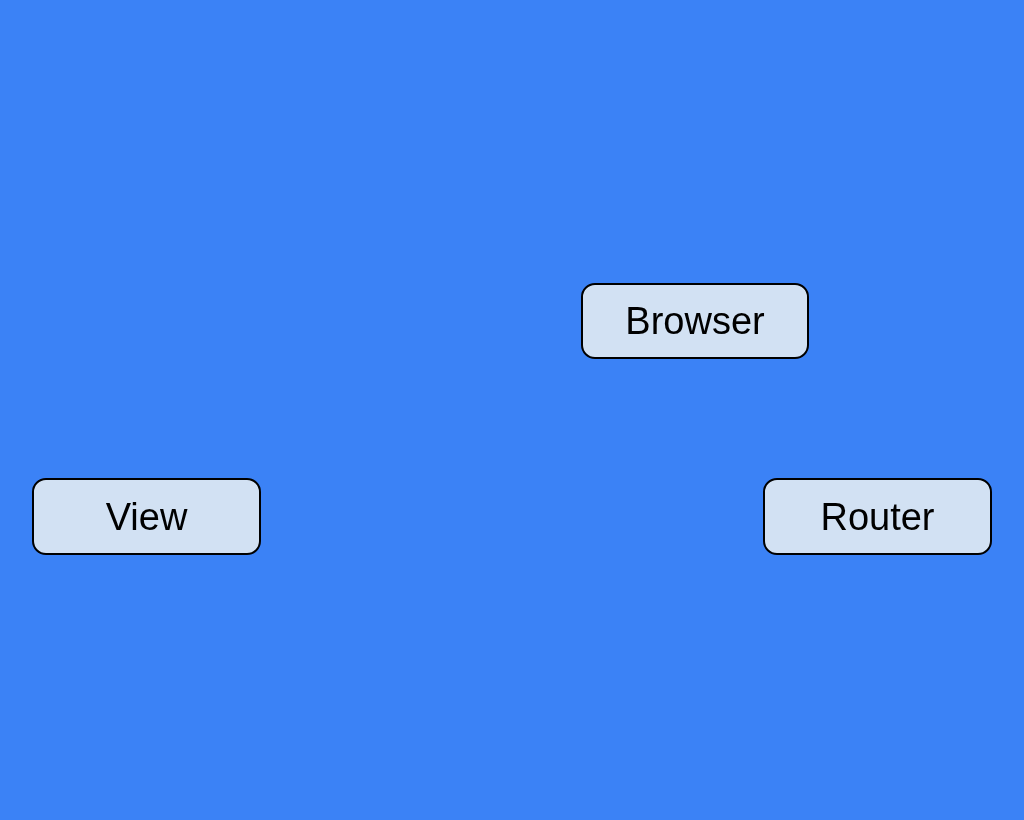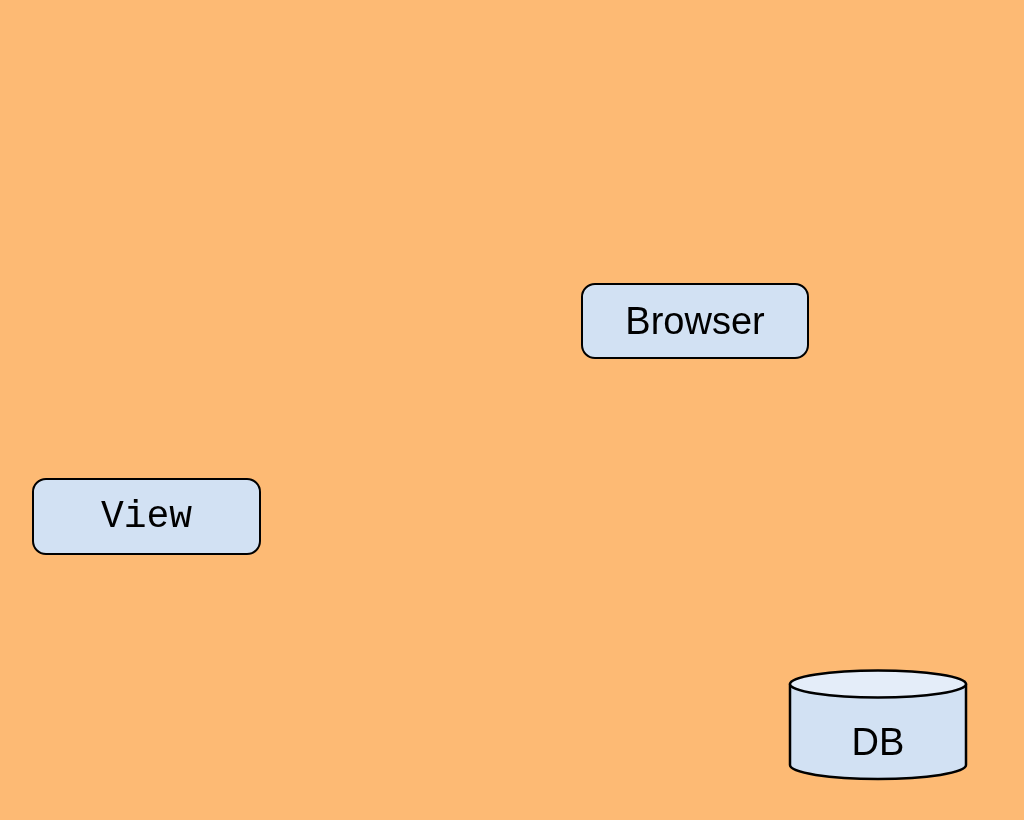--- a/index.html
+++ b/index.html
@@ -54,34 +54,30 @@
     align-items: center;
     justify-content: center;
     font-size: 38px;
     line-height: 1;
     white-space: nowrap;
   }
 </style>
 </head>
 <body>
 
-<div id="diagram-canvas" style="background: #fdba74;">
+<div id="diagram-canvas" style="background: #3b82f6;">
 
   <div class="node" style="left: 581px; top: 283px; width: 228px; height: 76px; color: rgb(0, 0, 0); background: rgb(210, 225, 243); border-color: rgb(0, 0, 0);">
     <span class="node-label">Browser</span>
   </div>
 
-  <div class="node" style="left: 32px; top: 478px; width: 229px; height: 77px; color: rgb(0, 0, 0); background: rgb(210, 225, 243); border-color: rgb(0, 0, 0); font-family: Liberation Mono, monospace;">
+  <div class="node" style="left: 32px; top: 478px; width: 229px; height: 77px; color: rgb(0, 0, 0); background: rgb(210, 225, 243); border-color: rgb(0, 0, 0);">
     <span class="node-label">View</span>
   </div>
 
 
+  <div class="node" style="left: 763px; top: 478px; width: 229px; height: 77px; color: rgb(0, 0, 0); background: rgb(210, 225, 243); border-color: rgb(0, 0, 0);">
+    <span class="node-label">Router</span>
+  </div>
 
 
-  <div class="cylinder" style="left: 788px; top: 668px; width: 180px; height: 114px; color: rgb(0, 0, 0);">
-    <svg viewBox="0 0 180 114" aria-hidden="true">
-      <path class="cyl-body" d="M 2 16 L 2 97 A 88 14 0 0 0 178 97 L 178 16 Z" stroke-width="2.5" stroke-linejoin="round" fill="#d2e1f3" stroke="#000000"></path>
-      <ellipse class="cyl-top" cx="90" cy="16" rx="88" ry="13.5" stroke-width="2.5" fill="#e4edf9" stroke="#000000"></ellipse>
-    </svg>
-    <span class="node-label">DB</span>
-  </div>
 
 </div>
 
 </body></html>

